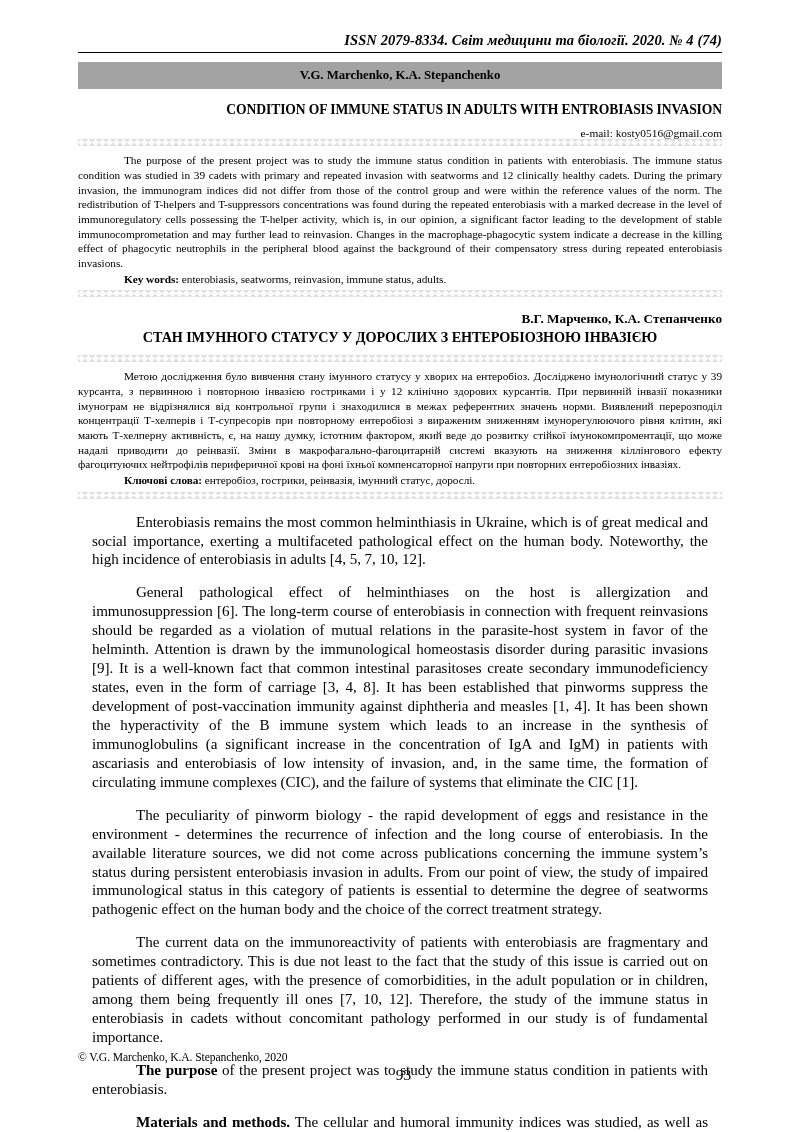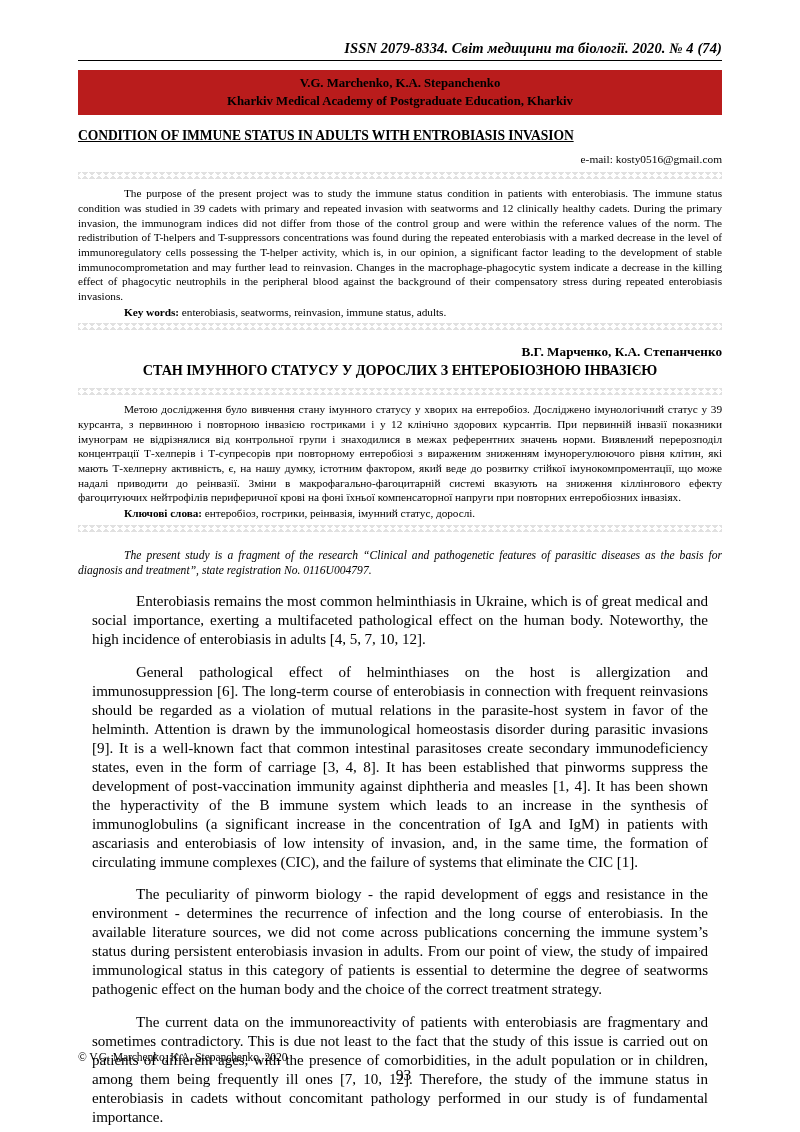--- a/index.html
+++ b/index.html
@@ -12,21 +12,21 @@
     height: 1132px;
     font-family: "Liberation Serif", "DejaVu Serif", serif;
     color: #000000;
     -webkit-font-smoothing: antialiased;
   }
   .page {
     position: relative;
     width: 800px;
     height: 1132px;
     box-sizing: border-box;
-    padding: 40px 78px 0 78px;
+    padding: 32px 78px 0 78px;
   }
 
   
   .running-head {
     text-align: right;
     font-style: italic;
     font-weight: bold;
     font-size: 14.5px;
     letter-spacing: .1px;
     padding-bottom: 2px;
@@ -41,42 +41,40 @@
   .idblock {
     font-weight: bold;
     font-size: 12.4px;
     line-height: 1.32;
     letter-spacing: -0.1px;
     margin-bottom: 9px;
   }
 
   
   .author-band {
-    background: #b91c1c;
+    background: #a3a3a3;
     text-align: center;
     font-weight: bold;
     font-size: 12.8px;
     line-height: 1.42;
     padding: 4px 4px 5px 4px;
     letter-spacing: -0.05px;
   }
 
   
   .article-title {
-    text-align: left;
+    text-align: right;
     font-weight: bold;
     font-size: 13.6px;
     letter-spacing: -0.1px;
     margin: 13px 0 9px 0;
-    text-decoration: underline;
   }
   .email-line {
     text-align: right;
     font-size: 11.4px;
-    margin-bottom: 7px;
   }
 
   
   .wave {
     height: 7px;
     background-image:
       linear-gradient(135deg, #d8d8d8 25%, transparent 25%),
       linear-gradient(225deg, #d8d8d8 25%, transparent 25%),
       linear-gradient(315deg, #d8d8d8 25%, transparent 25%),
       linear-gradient(45deg,  #d8d8d8 25%, transparent 25%);
@@ -160,21 +158,20 @@
 <div class="page">
 
   <div class="running-head">ISSN 2079-8334. Світ медицини та біології. 2020. № 4 (74)</div>
   <hr class="head-rule">
 
   <div class="idblock">
   </div>
 
   <div class="author-band">
     <div>V.G. Marchenko, K.A. Stepanchenko</div>
-    <div>Kharkiv Medical Academy of Postgraduate Education, Kharkiv</div>
   </div>
 
   <div class="article-title">CONDITION OF IMMUNE STATUS IN ADULTS WITH ENTROBIASIS INVASION</div>
 
   <div class="email-line">e-mail: kosty0516@gmail.com</div>
 
   <div class="wave"></div>
 
   <div class="abstract">
     <p>The purpose of the present project was to study the immune status condition in patients with enterobiasis. The immune status condition was studied in 39 cadets with primary and repeated invasion with seatworms and 12 clinically healthy cadets. During the primary invasion, the immunogram indices did not differ from those of the control group and were within the reference values of the norm. The redistribution of T-helpers and T-suppressors concentrations was found during the repeated enterobiasis with a marked decrease in the level of immunoregulatory cells possessing the T-helper activity, which is, in our opinion, a significant factor leading to the development of stable immunocomprometation and may further lead to reinvasion. Changes in the macrophage-phagocytic system indicate a decrease in the killing effect of phagocytic neutrophils in the peripheral blood against the background of their compensatory stress during repeated enterobiasis invasions.</p>
@@ -188,21 +185,20 @@
 
   <div class="wave"></div>
 
   <div class="abstract">
     <p>Метою дослідження було вивчення стану імунного статусу у хворих на ентеробіоз. Досліджено імунологічний статус у 39 курсанта, з первинною і повторною інвазією гостриками і у 12 клінічно здорових курсантів. При первинній інвазії показники імунограм не відрізнялися від контрольної групи і знаходилися в межах референтних значень норми. Виявлений перерозподіл концентрації Т-хелперів і Т-супресорів при повторному ентеробіозі з вираженим зниженням імунорегулюючого рівня клітин, які мають Т-хелперну активність, є, на нашу думку, істотним фактором, який веде до розвитку стійкої імунокомпроментації, що може надалі приводити до реінвазії. Зміни в макрофагально-фагоцитарній системі вказують на зниження кіллінгового ефекту фагоцитуючих нейтрофілів периферичної крові на фоні їхньої компенсаторної напруги при повторних ентеробіозних інвазіях.</p>
     <div class="kw"><b>Ключові слова:</b> <span>ентеробіоз, гострики, реінвазія, імунний статус, дорослі.</span></div>
   </div>
 
   <div class="wave"></div>
 
-  <div class="fund-note">The present study is a fragment of the research “Clinical and pathogenetic features of parasitic diseases as the basis for diagnosis and treatment”, state registration No. 0116U004797.</div>
 
   <div class="body-text">
     <p>Enterobiasis remains the most common helminthiasis in Ukraine, which is of great medical and social importance, exerting a multifaceted pathological effect on the human body. Noteworthy, the high incidence of enterobiasis in adults [4, 5, 7, 10, 12].</p>
     <p>General pathological effect of helminthiases on the host is allergization and immunosuppression [6]. The long-term course of enterobiasis in connection with frequent reinvasions should be regarded as a violation of mutual relations in the parasite-host system in favor of the helminth. Attention is drawn by the immunological homeostasis disorder during parasitic invasions [9]. It is a well-known fact that common intestinal parasitoses create secondary immunodeficiency states, even in the form of carriage [3, 4, 8]. It has been established that pinworms suppress the development of post-vaccination immunity against diphtheria and measles [1, 4]. It has been shown the hyperactivity of the B immune system which leads to an increase in the synthesis of immunoglobulins (a significant increase in the concentration of IgA and IgM) in patients with ascariasis and enterobiasis of low intensity of invasion, and, in the same time, the formation of circulating immune complexes (CIC), and the failure of systems that eliminate the CIC [1].</p>
     <p>The peculiarity of pinworm biology - the rapid development of eggs and resistance in the environment - determines the recurrence of infection and the long course of enterobiasis. In the available literature sources, we did not come across publications concerning the immune system’s status during persistent enterobiasis invasion in adults. From our point of view, the study of impaired immunological status in this category of patients is essential to determine the degree of seatworms pathogenic effect on the human body and the choice of the correct treatment strategy.</p>
     <p>The current data on the immunoreactivity of patients with enterobiasis are fragmentary and sometimes contradictory. This is due not least to the fact that the study of this issue is carried out on patients of different ages, with the presence of comorbidities, in the adult population or in children, among them being frequently ill ones [7, 10, 12]. Therefore, the study of the immune status in enterobiasis in cadets without concomitant pathology performed in our study is of fundamental importance.</p>
     <p><b>The purpose</b><span> of the present project was to study the immune status condition in patients with enterobiasis.</span></p>
     <p><b>Materials and methods.</b><span> The cellular and humoral immunity indices was studied, as well as the neutrophils phagocytic activity of peripheral blood in 51 cadets of the Kharkiv Institute of Air Force aged 18</span></p>
   </div>
 

